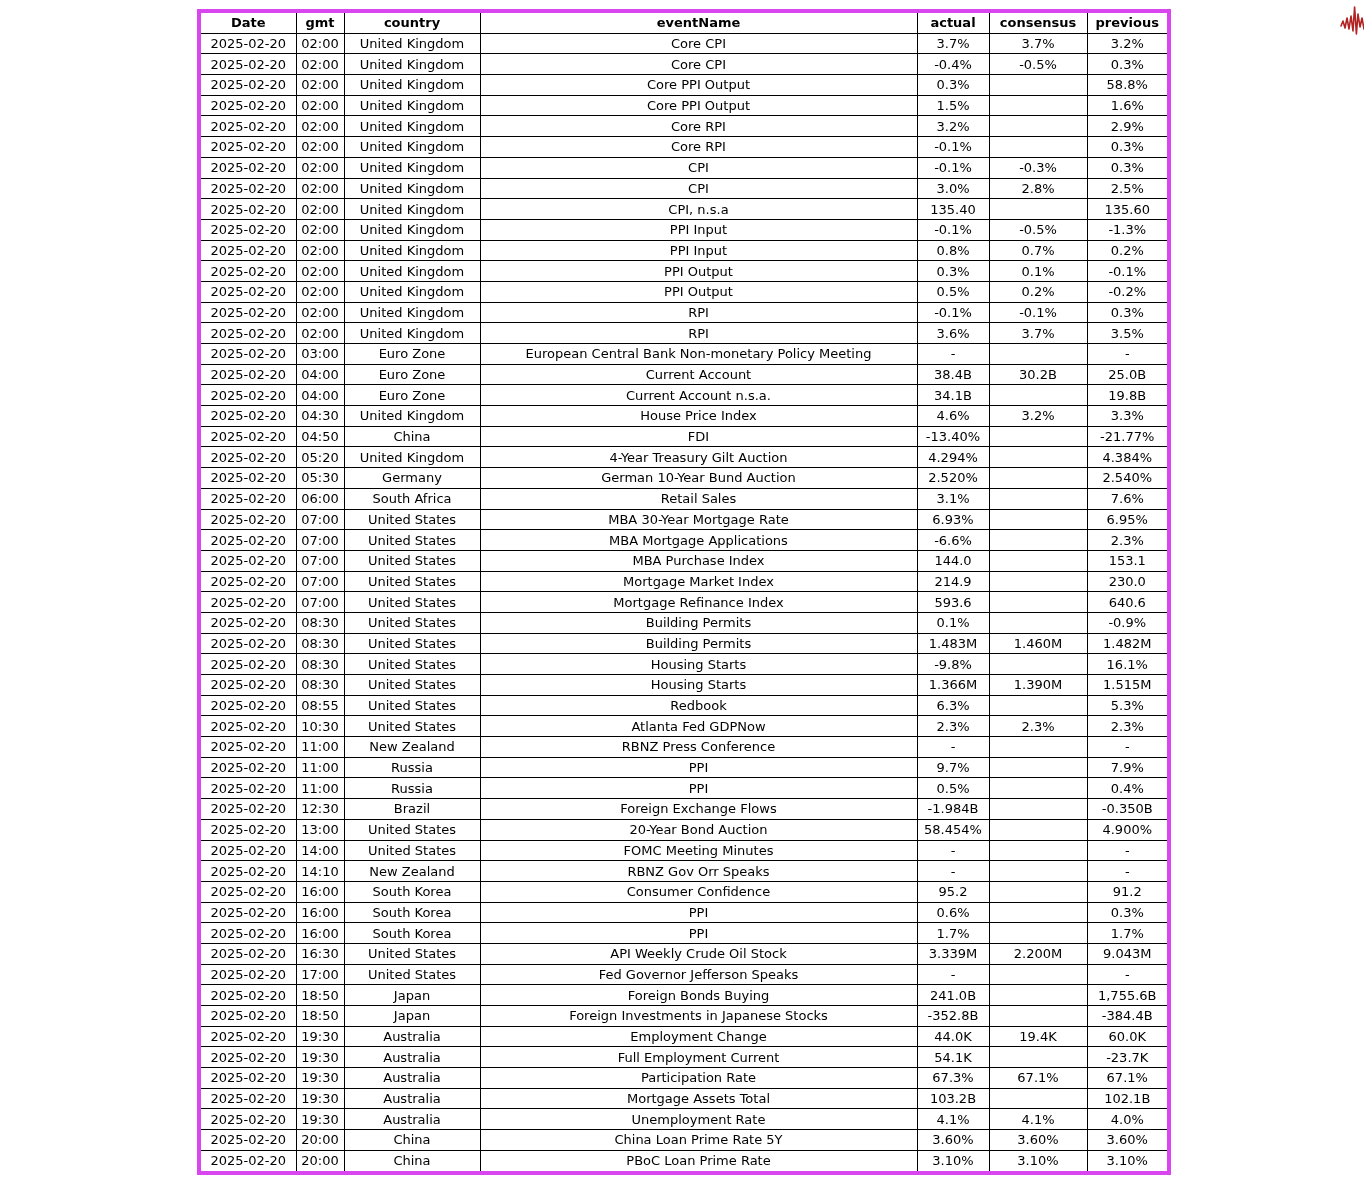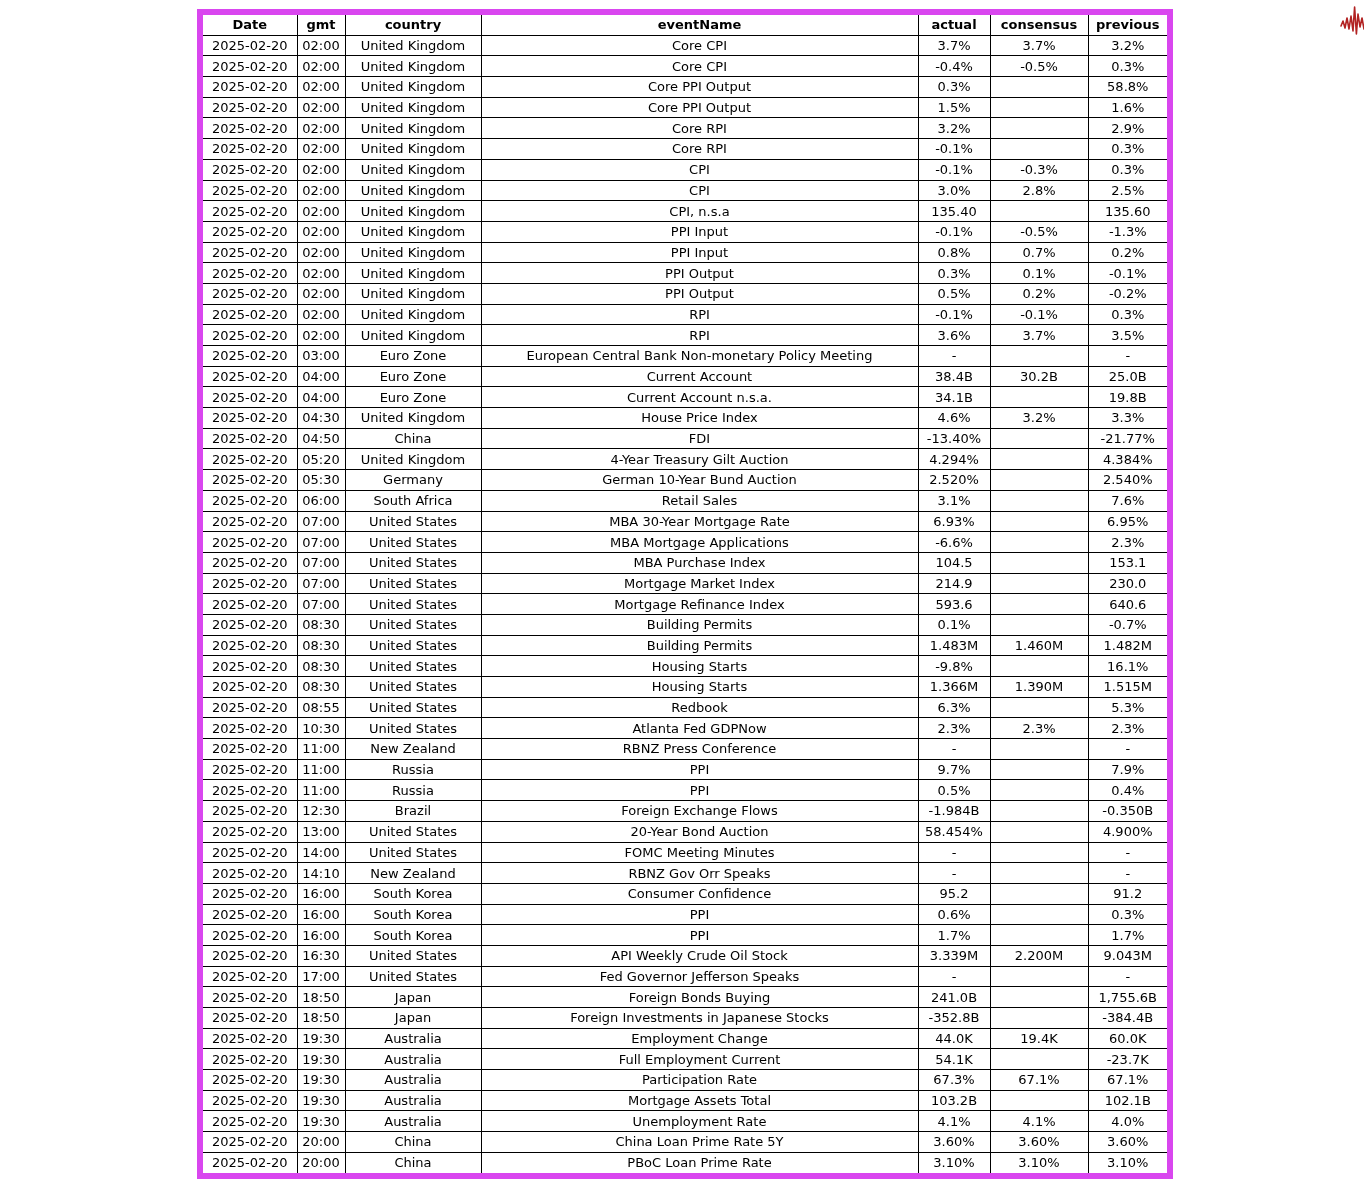--- a/index.html
+++ b/index.html
@@ -16,21 +16,21 @@
   }
 
   
   .calendar-table {
     position: absolute;
     left: 197px;
     top: 9px;
     width: 970px;
     border-collapse: collapse;
     table-layout: fixed;
-    border: 6px solid #d946ef;
+    border: 4px solid #d946ef;
   }
   .calendar-table th,
   .calendar-table td {
     border: 1px solid #000000;
     padding: 0 2px;
     height: 19.7px;
     font-size: 13px;
     line-height: 1;
     text-align: center;
     vertical-align: middle;
@@ -336,21 +336,21 @@
         <td>MBA Mortgage Applications</td>
         <td>-6.6%</td>
         <td></td>
         <td>2.3%</td>
       </tr>
       <tr>
         <td>2025-02-20</td>
         <td>07:00</td>
         <td>United States</td>
         <td>MBA Purchase Index</td>
-        <td>104.5</td>
+        <td>144.0</td>
         <td></td>
         <td>153.1</td>
       </tr>
       <tr>
         <td>2025-02-20</td>
         <td>07:00</td>
         <td>United States</td>
         <td>Mortgage Market Index</td>
         <td>214.9</td>
         <td></td>
@@ -365,21 +365,21 @@
         <td></td>
         <td>640.6</td>
       </tr>
       <tr>
         <td>2025-02-20</td>
         <td>08:30</td>
         <td>United States</td>
         <td>Building Permits</td>
         <td>0.1%</td>
         <td></td>
-        <td>-0.7%</td>
+        <td>-0.9%</td>
       </tr>
       <tr>
         <td>2025-02-20</td>
         <td>08:30</td>
         <td>United States</td>
         <td>Building Permits</td>
         <td>1.483M</td>
         <td>1.460M</td>
         <td>1.482M</td>
       </tr>

